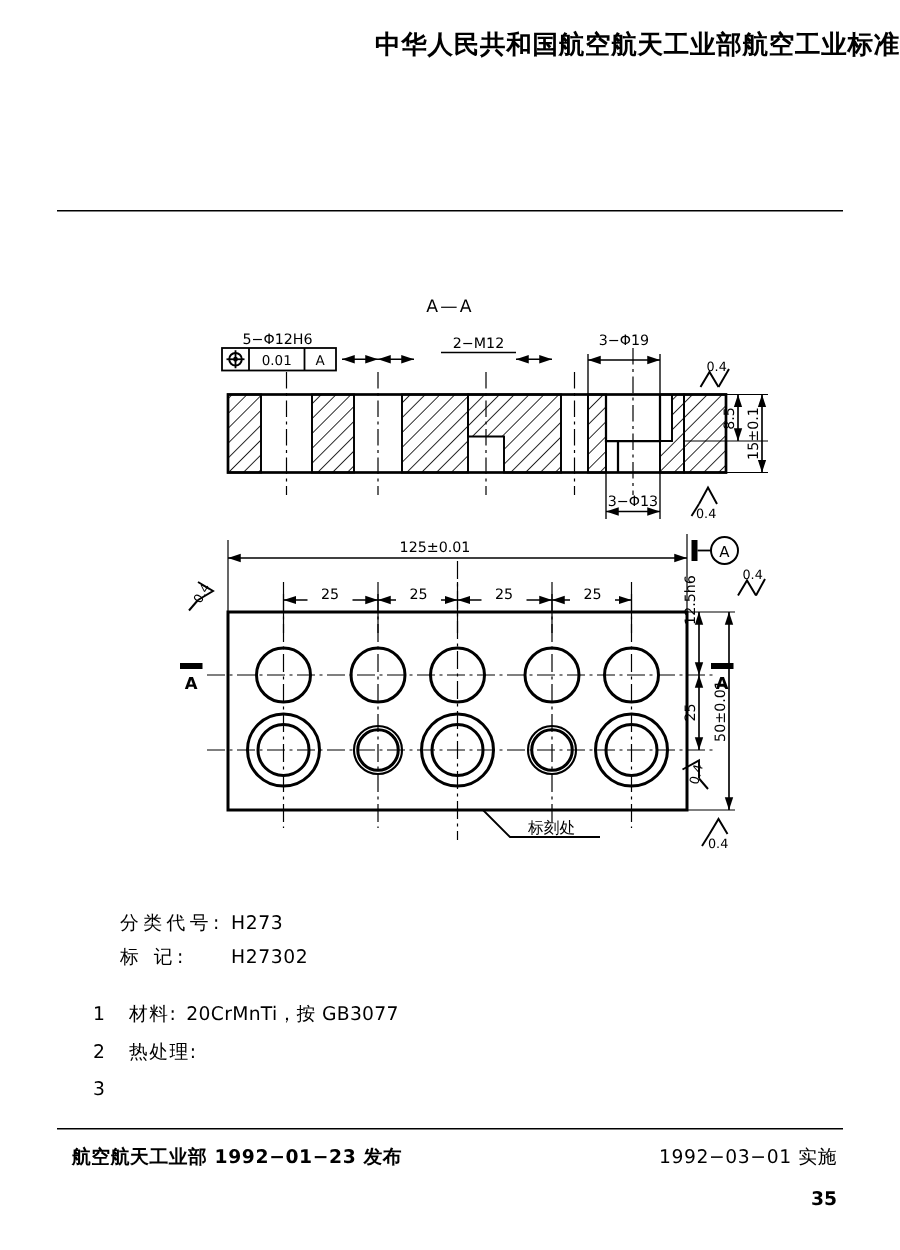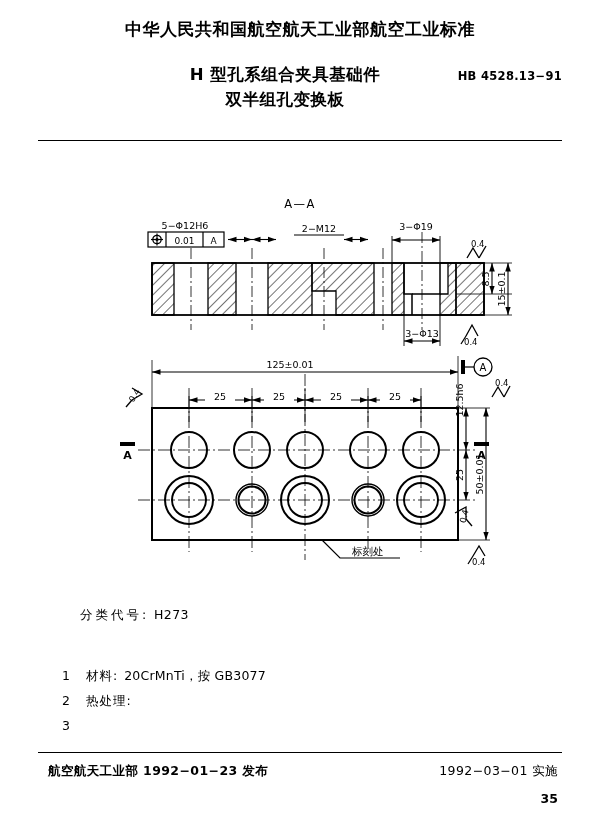--- a/index.html
+++ b/index.html
@@ -12,21 +12,21 @@
     position: relative;
     font-family: "DejaVu Sans", "Liberation Sans", sans-serif;
     color: #000;
     overflow: hidden;
   }
   .page { position: absolute; inset: 0; }
 
   
   .std-header {
     position: absolute; top: 18px; left: 0; width: 600px;
-    text-align: center;
+    text-align: right;
     font-family: "DejaVu Sans", "Liberation Sans", sans-serif;
     font-weight: bold;
     font-size: 17px;
     letter-spacing: 0.5px;
   }
   .title-wrap {
     position: absolute; top: 62px; left: 0; width: 600px;
   }
   .doc-title {
     text-align: center;
@@ -92,27 +92,20 @@
     font-size: 12.5px; font-weight: bold;
   }
 </style>
 </head>
 <body>
 
 <div class="page">
 
   <div class="std-header">中华人民共和国航空航天工业部航空工业标准</div>
 
-  <div class="title-wrap">
-    <div class="doc-title">
-      <div>H 型孔系组合夹具基础件</div>
-      <div>双半组孔变换板</div>
-    </div>
-    <div class="doc-code">HB 4528.13−91</div>
-  </div>
 
   <div class="rule-top"></div>
 
   <div class="drawing">
     <svg width="600" height="430" viewBox="0 0 600 430">
       <defs>
         <pattern id="hatch" width="7" height="7" patternTransform="rotate(45)" patternUnits="userSpaceOnUse">
           <line x1="0" y1="0" x2="0" y2="7" stroke="#000" stroke-width="1.1"></line>
         </pattern>
         <marker id="arrL" markerWidth="9" markerHeight="8" refX="8.5" refY="4" orient="auto" markerUnits="userSpaceOnUse">
@@ -346,20 +339,24 @@
         </g>
       </g>
     </svg>
   </div>
 
   <div class="spec-block">
     <div class="spec-row">
       <span class="spec-key">分类代号:</span>
       <span class="spec-val">H273</span>
     </div>
+    <div class="spec-row">
+      <span class="spec-key">标    记:</span>
+      <span class="spec-val">H27302</span>
+    </div>
   </div>
 
   <div class="notes-block">
     <div class="note-row">
       <span class="note-num">1</span>
       <span class="note-label">材料:</span>
       <span class="note-text">20CrMnTi，按 GB3077</span>
     </div>
     <div class="note-row">
       <span class="note-num">2</span>

